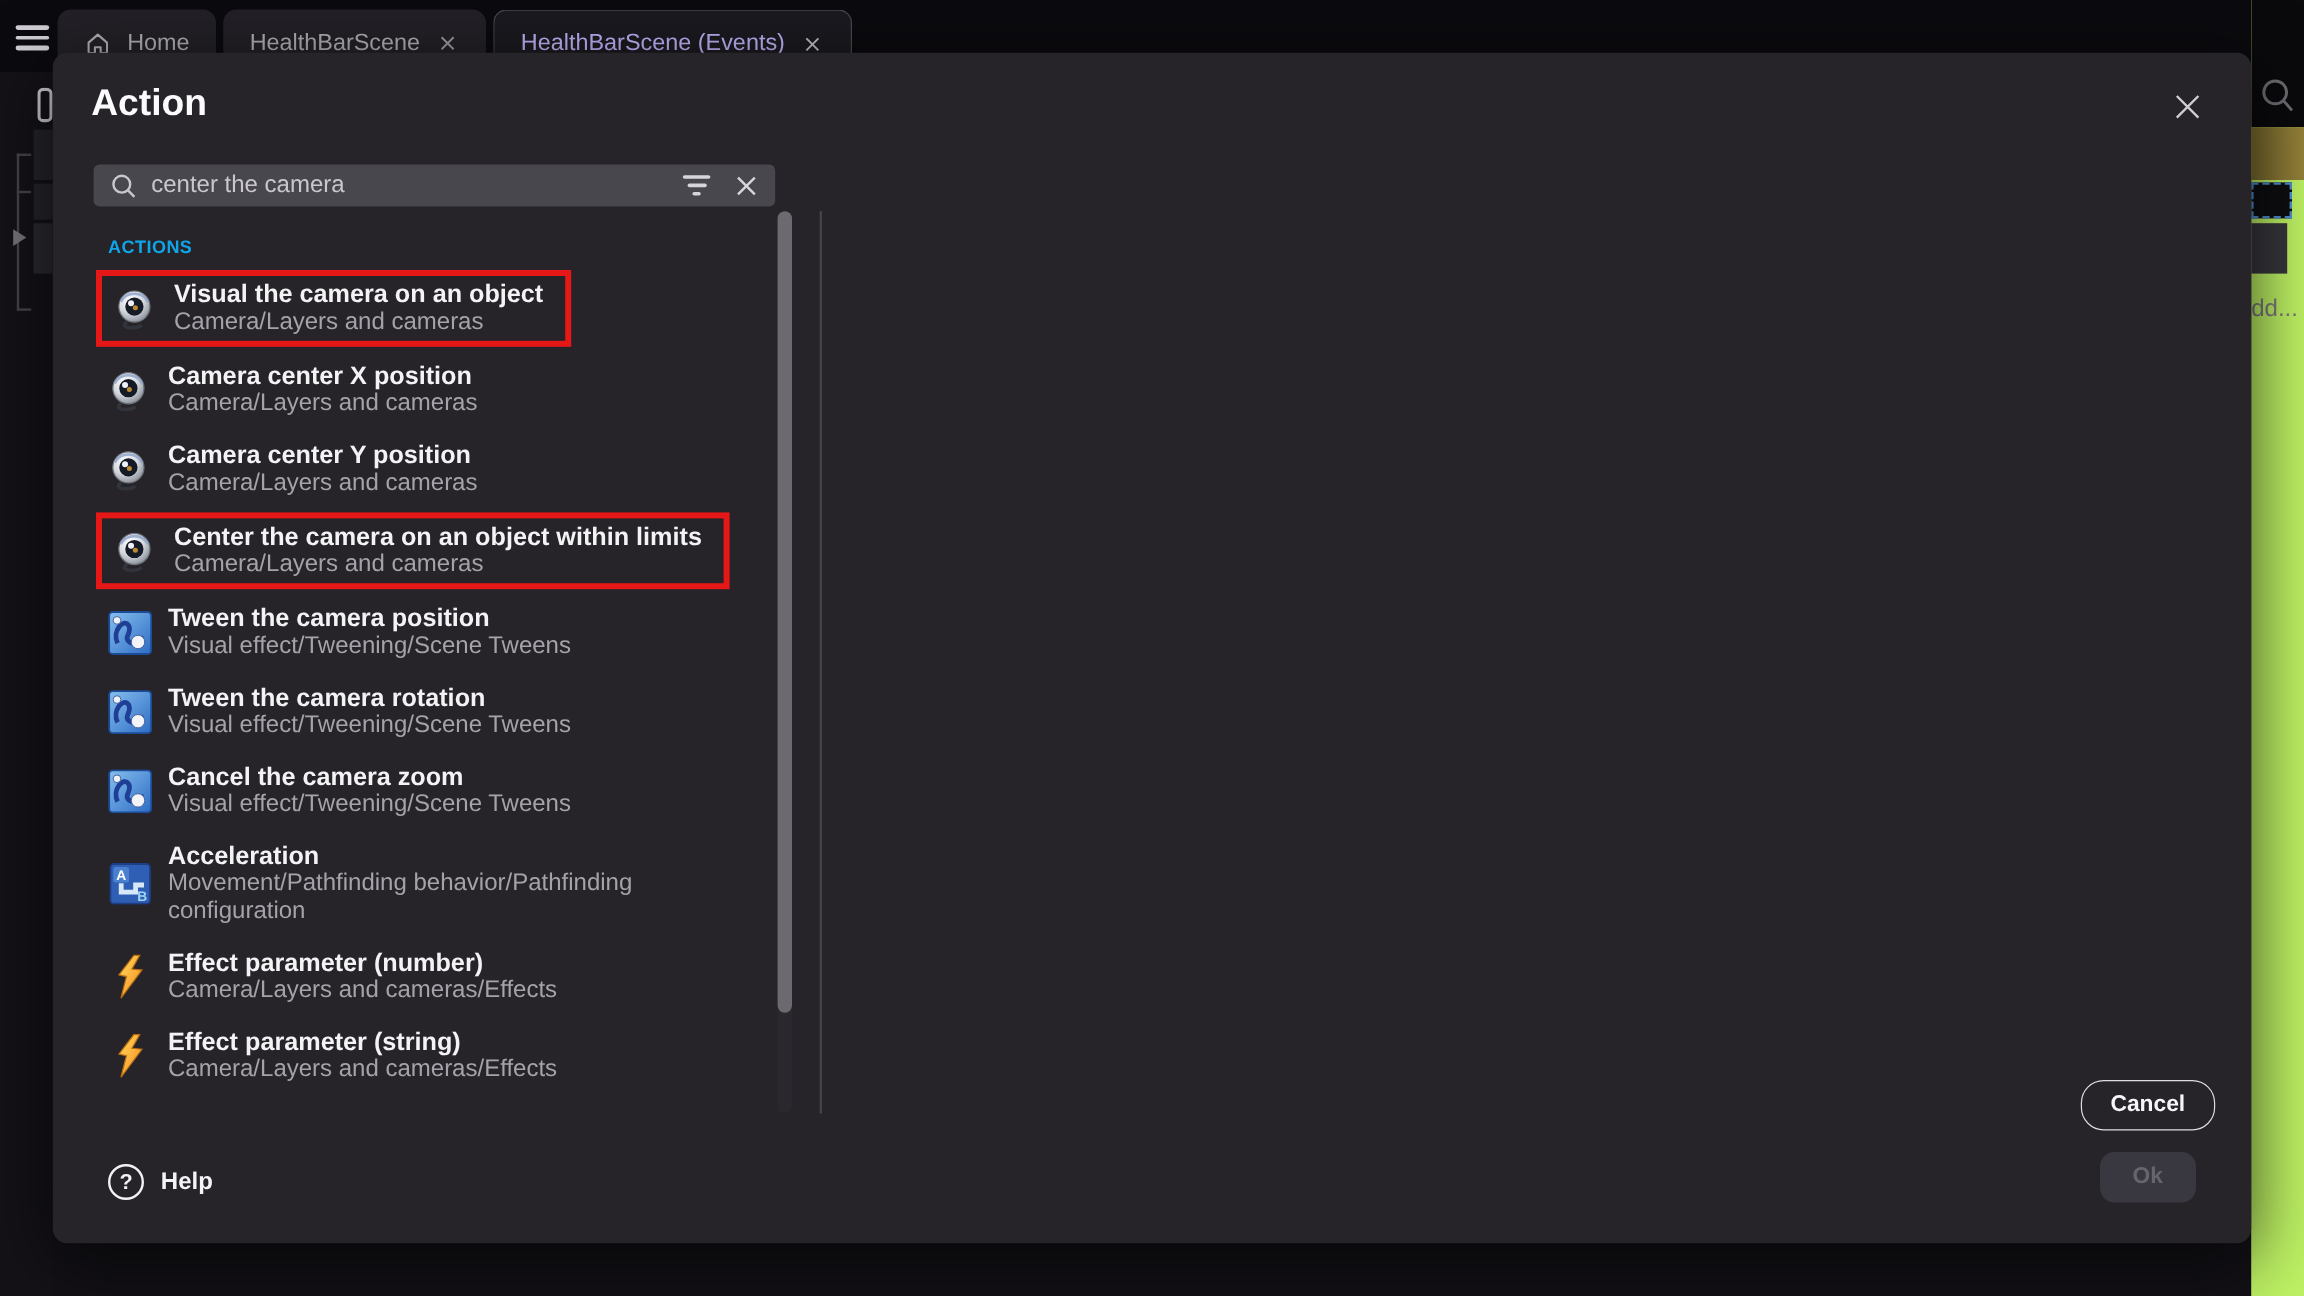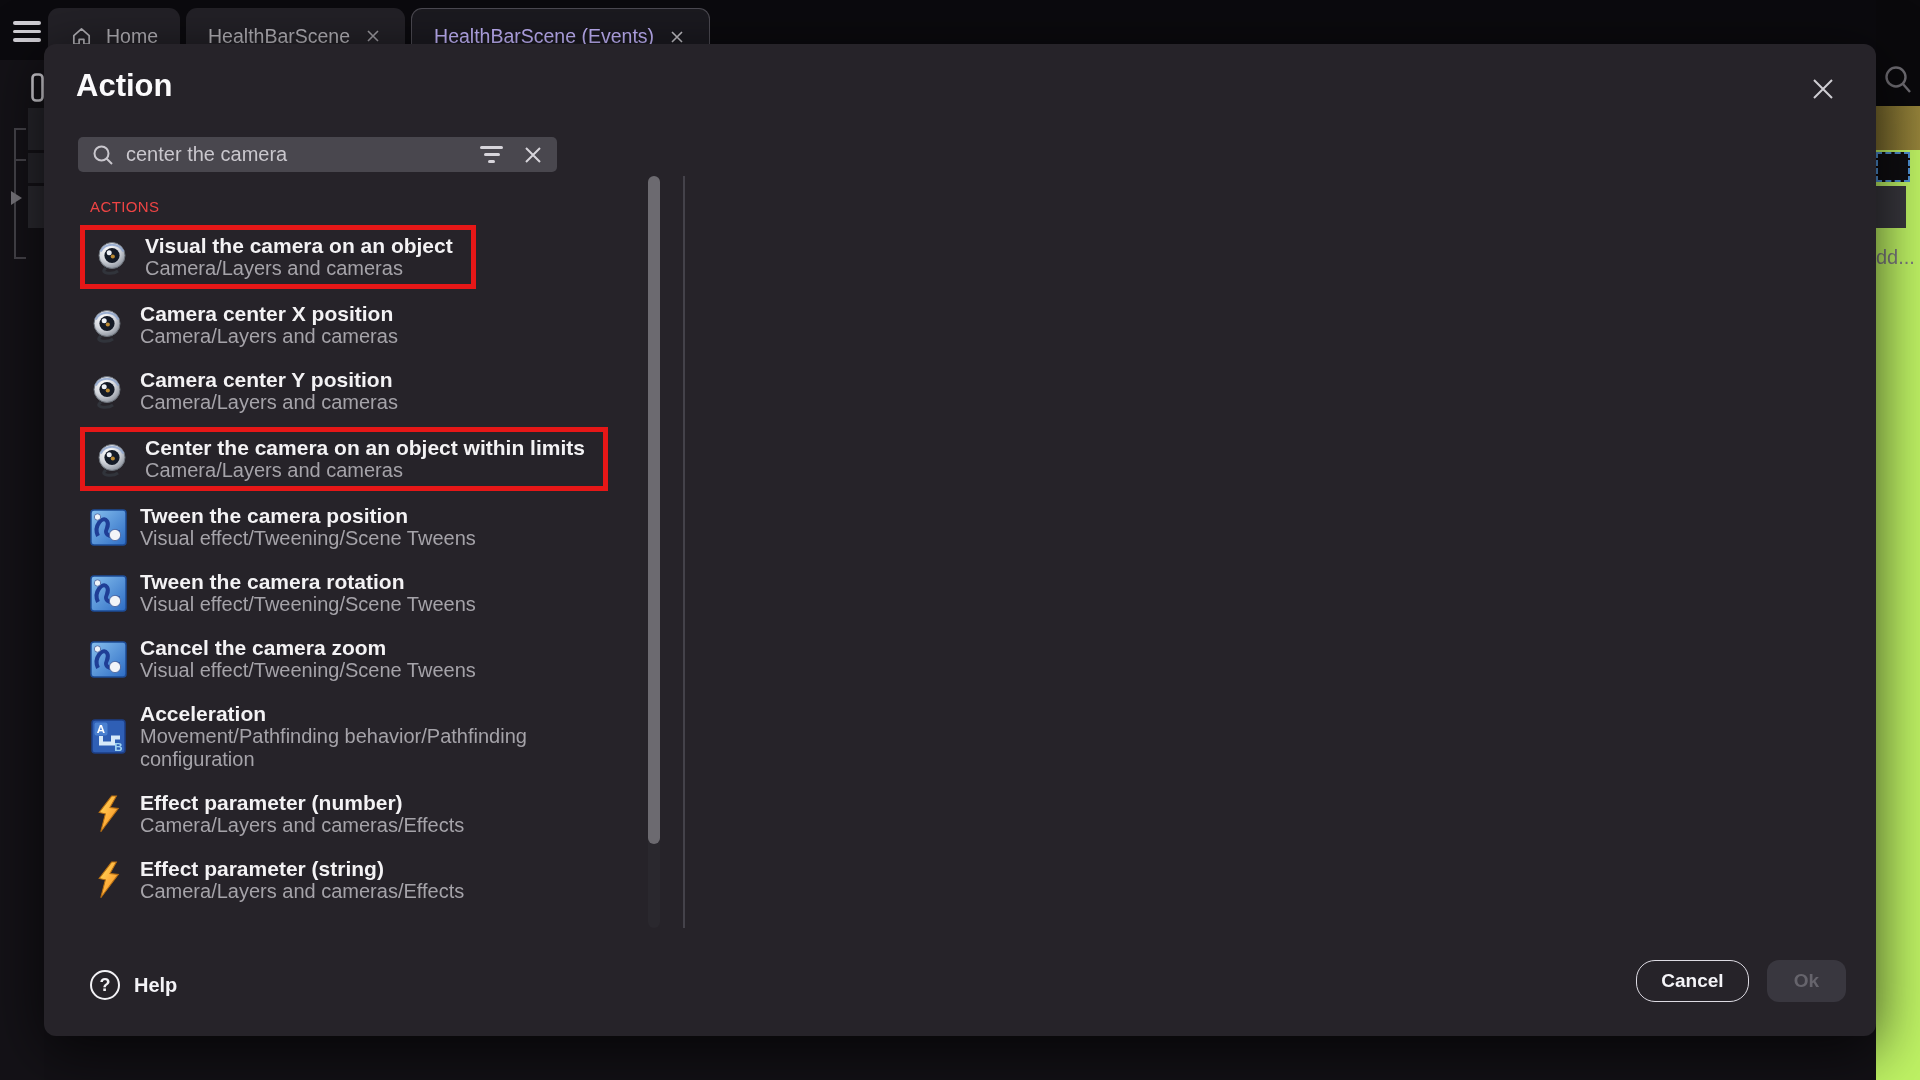--- a/index.html
+++ b/index.html
@@ -35,47 +35,47 @@
                background:linear-gradient(90deg,#7c6c2e,#95833a); }
   .rs-dashed { position:absolute; left:0; top:152px; width:34px; height:30px; background:#0e0d10;
                border:2px dashed #4e8fd0; border-left-color:#4e8fd0; }
   .rs-grey { position:absolute; left:0; top:186px; width:30px; height:42px; background:#37363c; }
   .rs-text { position:absolute; left:0; top:246px; font-size:20px; color:#7b797f; }
   
   .dialog { position:absolute; left:44px; top:44px; width:1832px; height:992px; background:#262329;
             border-radius:12px; box-shadow:0 14px 60px rgba(0,0,0,.7); z-index:10; }
   .dialog-title { position:absolute; left:32px; top:24px; font-size:31px; font-weight:bold; color:#fbfafc; }
   .dialog-close { position:absolute; right:40px; top:32px; color:#cfcdd3; cursor:pointer; display:flex; }
-  .search-bar { position:absolute; left:34px; top:93px; width:479px; height:35px; background:#49474e;
+  .search-bar { position:absolute; left:34px; top:93px; width:568px; height:35px; background:#49474e;
                 border-radius:5px; display:flex; align-items:center; padding:0 13px; gap:11px; }
   .search-bar svg { flex:none; }
   .search-input { flex:1; min-width:0; background:transparent; border:none; outline:none;
                   color:#c9c7cd; font-size:20px; font-family:inherit; }
   .filter-icon { display:flex; flex-direction:column; align-items:center; gap:4px; padding:4px 2px; cursor:pointer; }
   .filter-icon i { display:block; height:3px; background:#d7d5db; border-radius:2px; }
   .clear-icon { color:#d7d5db; cursor:pointer; display:flex; margin-left:6px; }
   
   .list { position:absolute; left:34px; top:152px; width:572px; height:736px; overflow:hidden; }
-  .section-header { font-size:15px; font-weight:normal; letter-spacing:.4px; color:#ef4444; margin:2px 0 10px 12px; }
+  .section-header { font-size:15px; font-weight:bold; letter-spacing:.4px; color:#0ea5e9; margin:2px 0 10px 12px; }
   .item { display:flex; align-items:center; gap:12px; padding:7px 10px; margin-bottom:6px; cursor:pointer; }
   .item.highlighted { border:5px solid #e61717; width:fit-content; max-width:100%;
                       padding:4px 18px 4px 8px; margin-left:2px; }
   .item-icon { width:40px; display:flex; justify-content:center; align-items:center; flex:none; }
   .item-title { display:block; font-size:21px; font-weight:bold; color:#f3f2f4; line-height:23px; }
   .item-subtitle { display:block; font-size:20px; color:#a5a3a9; line-height:23px; }
   .scrollbar-track { position:absolute; left:604px; top:132px; width:12px; height:752px;
                      background:#2a282e; border-radius:6px; }
   .scrollbar-thumb { width:12px; height:668px; background:#6c6a70; border-radius:6px; cursor:pointer; }
   .list-divider { position:absolute; left:639px; top:132px; width:2px; height:752px; background:#44424a; }
   
   .footer-help { position:absolute; left:46px; bottom:36px; display:flex; align-items:center; gap:14px;
                  color:#f4f3f7; font-size:20px; font-weight:bold; cursor:pointer; }
   .help-circle { width:30px; height:30px; border:2.5px solid #f2f1f5; border-radius:50%;
                  display:flex; align-items:center; justify-content:center; font-size:18px; font-weight:bold; color:#f2f1f5; }
-  .footer-buttons { position:absolute; right:30px; bottom:34px; display:flex; gap:18px; align-items:center; }
+  .footer-buttons { position:absolute; right:30px; bottom:34px; display:flex; gap:18px; align-items:center;flex-direction:column; }
   .btn { font-family:inherit; font-size:19px; font-weight:bold; cursor:pointer; }
   .btn-cancel { background:transparent; border:1.5px solid #dddbe3; color:#f5f4f8;
                 border-radius:19px; padding:9px 24px; }
   .btn-ok { background:#39373f; border:none; color:#66646c; border-radius:12px; padding:10px 27px;text-align:right; }
 </style>
 </head>
 <body>
 
 <div class="screen">
 

